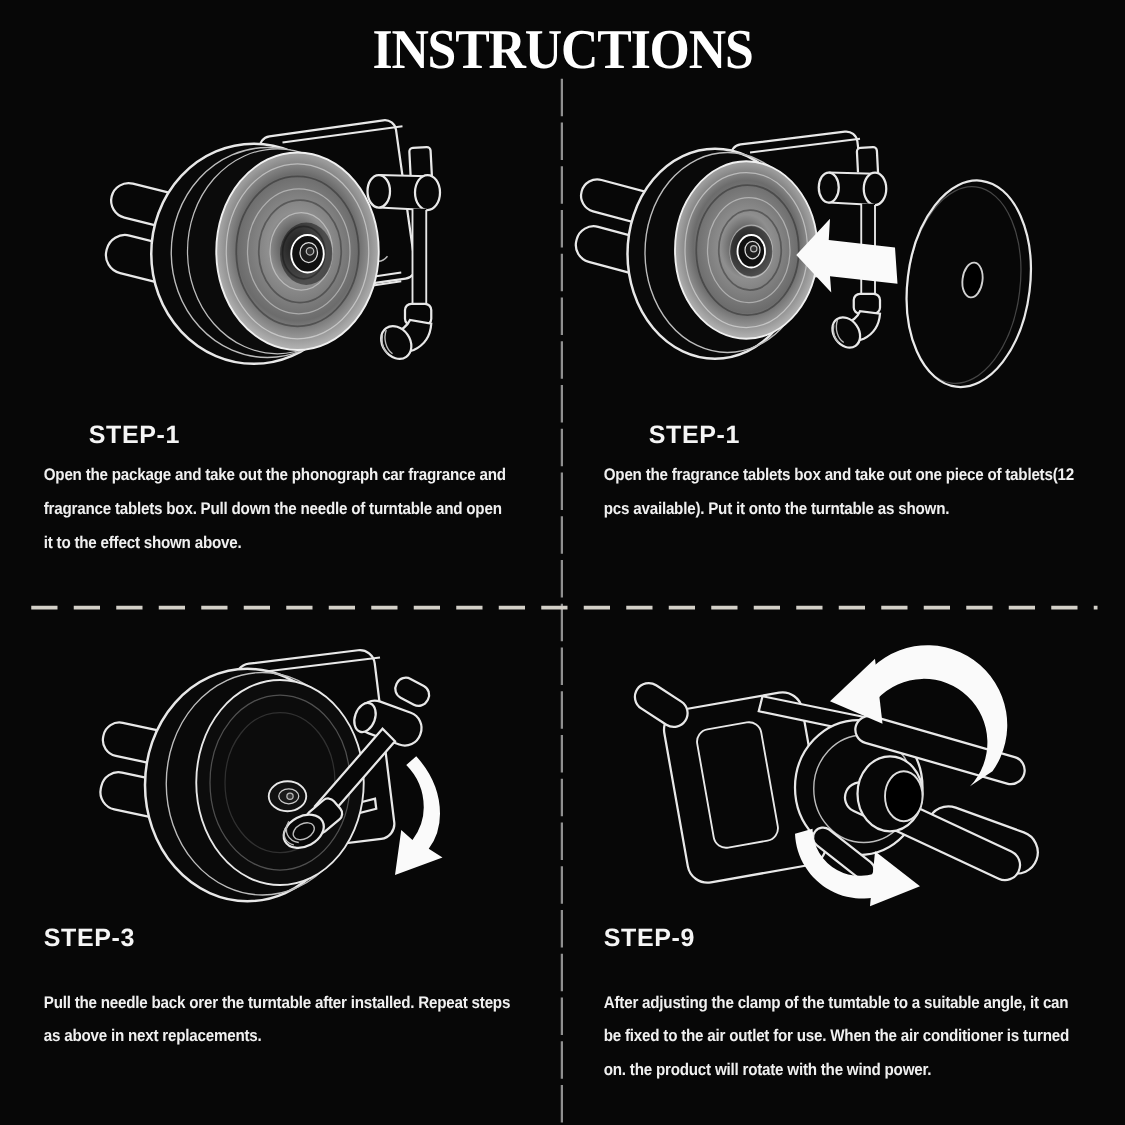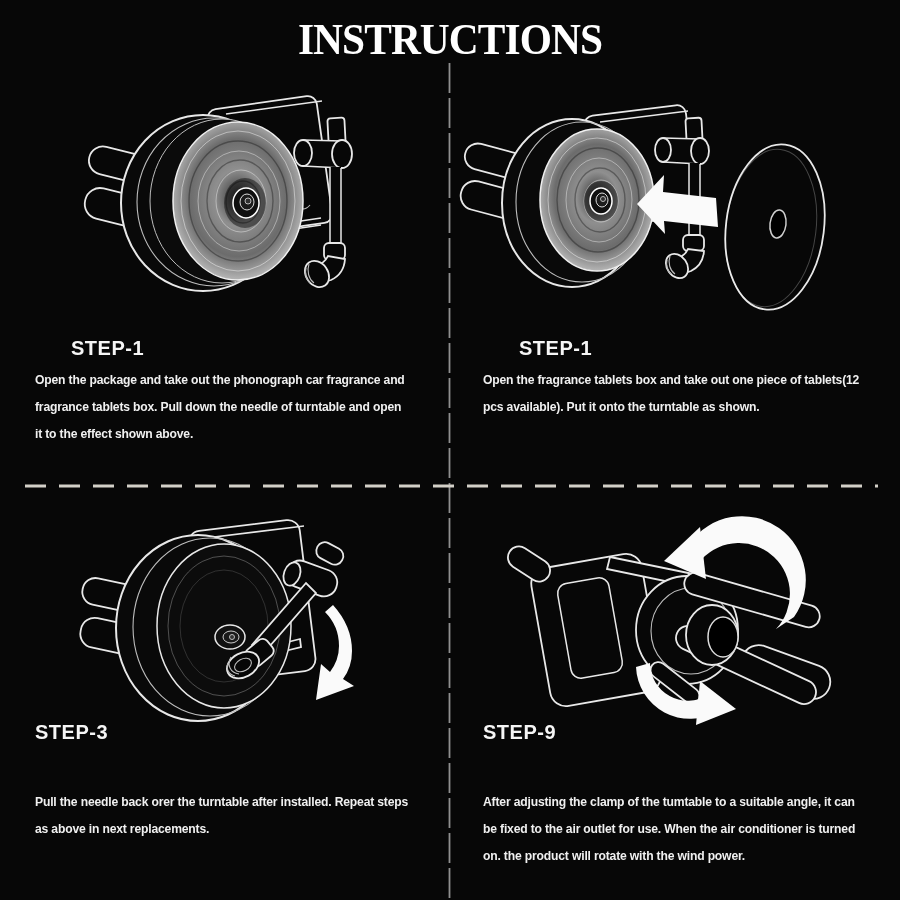--- a/index.html
+++ b/index.html
@@ -38,21 +38,21 @@
   .step-heading {
     position:absolute; font-size:20px; font-weight:bold;
     color:#f5f5f5; letter-spacing:.5px;
   }
   .step-body {
     position:absolute; font-size:13.5px; font-weight:bold;
     color:#f0f0f0; line-height:27px; letter-spacing:-.2px;
     white-space:pre; transform:scaleX(.9); transform-origin:left top;
   }
   .q1 .step-heading, .q2 .step-heading { top:267px;margin-left:36px; }
-  .q3 .step-heading, .q4 .step-heading { top:236px; }
+  .q3 .step-heading, .q4 .step-heading { top:255px; }
   .q1 .step-body, .q2 .step-body { top:296px; }
   .q3 .step-body, .q4 .step-body { top:303px; }
   .q1 .step-heading, .q1 .step-body, .q3 .step-heading, .q3 .step-body { left:35px; }
   .q2 .step-heading, .q2 .step-body, .q4 .step-heading, .q4 .step-body { left:33px; }
 
   .dividers { position:absolute; left:0; top:0; }
 
   
   .la { fill:#070707; stroke:#e8e8e8; stroke-width:1.8; }
   .ln { fill:none; stroke:#e8e8e8; stroke-width:1.5; }

